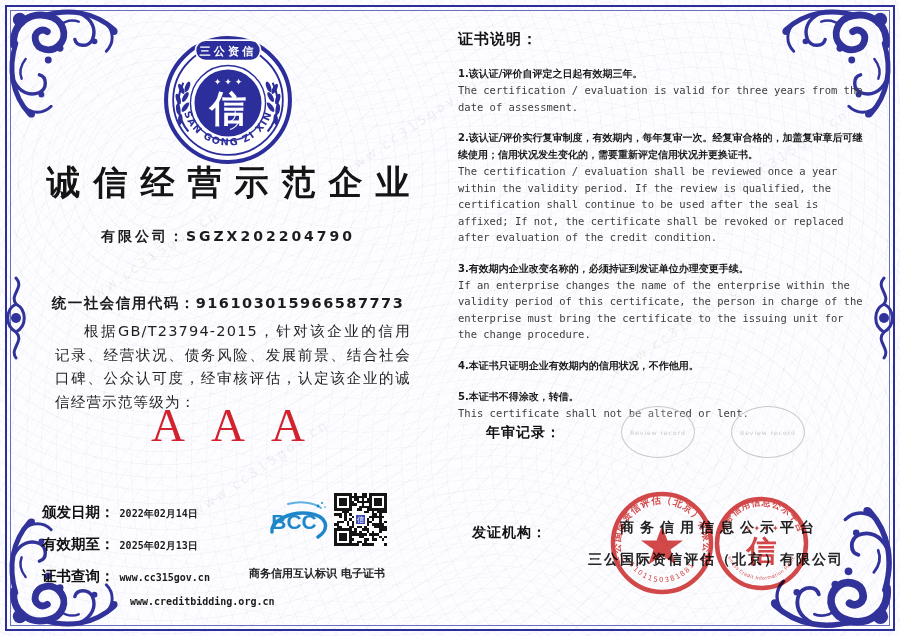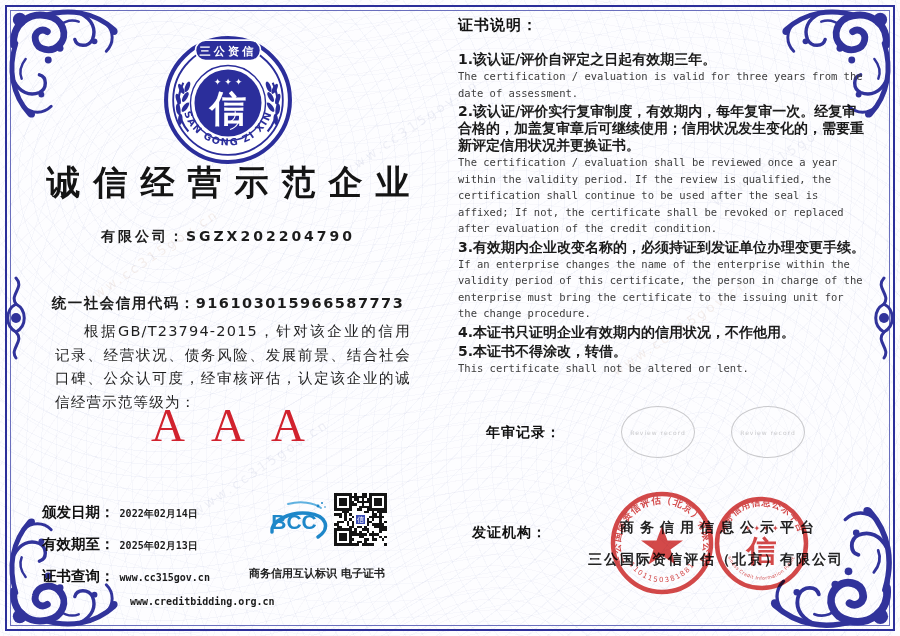--- a/index.html
+++ b/index.html
@@ -42,24 +42,24 @@
   .info-row .lb{font-size:14.5px;font-weight:bold;color:#111;}
   .info-row .val{font-family:"DejaVu Sans Mono",monospace;font-size:10px;color:#1a1a1a;font-weight:bold;}
   .r1{top:502px}.r2{top:534px}.r3{top:566px}
   .r4{top:590px;left:130px;}
   .bcc{position:absolute;left:258px;top:498px;width:72px;height:50px;}
   .bcc-cap{position:absolute;left:246px;top:566px;width:94px;text-align:center;font-size:11px;font-weight:bold;color:#222;}
   .qr{position:absolute;left:334px;top:493px;width:53px;height:53px;}
   .qr-cap{position:absolute;left:334px;top:566px;width:58px;text-align:center;font-size:11px;font-weight:bold;color:#222;}
 
   
-  .rcol{position:absolute;left:458px;top:16px;width:410px;}
+  .rcol{position:absolute;left:458px;top:30px;width:410px;}
   .inst-head{font-size:15px;font-weight:bold;color:#111;letter-spacing:1px;}
   .inst-list{margin-top:16px;}
-  .inst-zh{font-size:14px;font-weight:600;color:#1b1b1b;line-height:17px;margin-top:2px;}
+  .inst-zh{font-size:10px;font-weight:600;color:#1b1b1b;line-height:17px;margin-top:14px;}
   .inst-en{font-family:"DejaVu Sans Mono",monospace;font-size:10.5px;color:#3c3c3c;line-height:16.5px;}
   .ar-label{position:absolute;left:470px;top:424px;font-size:14px;font-weight:bold;color:#111;letter-spacing:1px;margin-left:16px;}
   .oval{position:absolute;width:72px;height:50px;border:1px solid #c9c9cc;border-radius:50%;
     display:flex;align-items:center;justify-content:center;background:rgba(255,255,255,.2);}
   .oval span{font-size:6px;color:#c9c9cc;letter-spacing:1px;}
   .oval.o1{left:621px;top:406px;}
   .oval.o2{left:731px;top:406px;}
   .issuer-label{position:absolute;left:472px;top:524px;font-size:14px;font-weight:bold;color:#111;letter-spacing:1px;}
   .issuer-l1{position:absolute;left:600px;top:519px;width:240px;text-align:center;font-size:14px;
     font-weight:600;color:#222;letter-spacing:6px;white-space:nowrap;}

